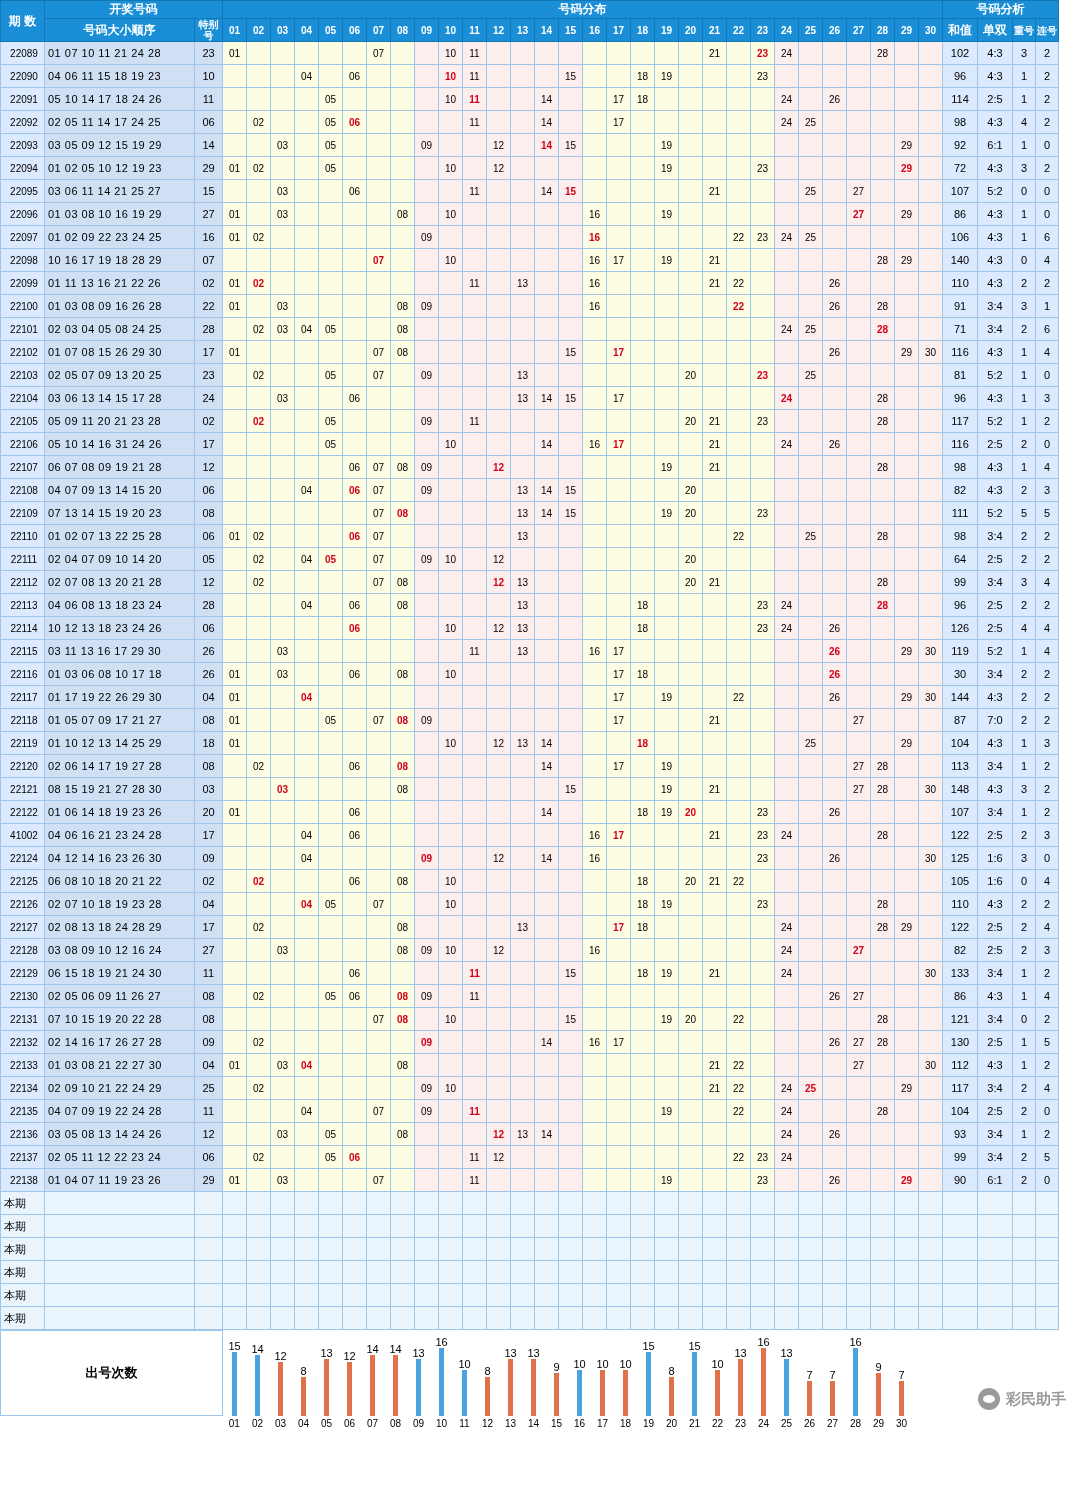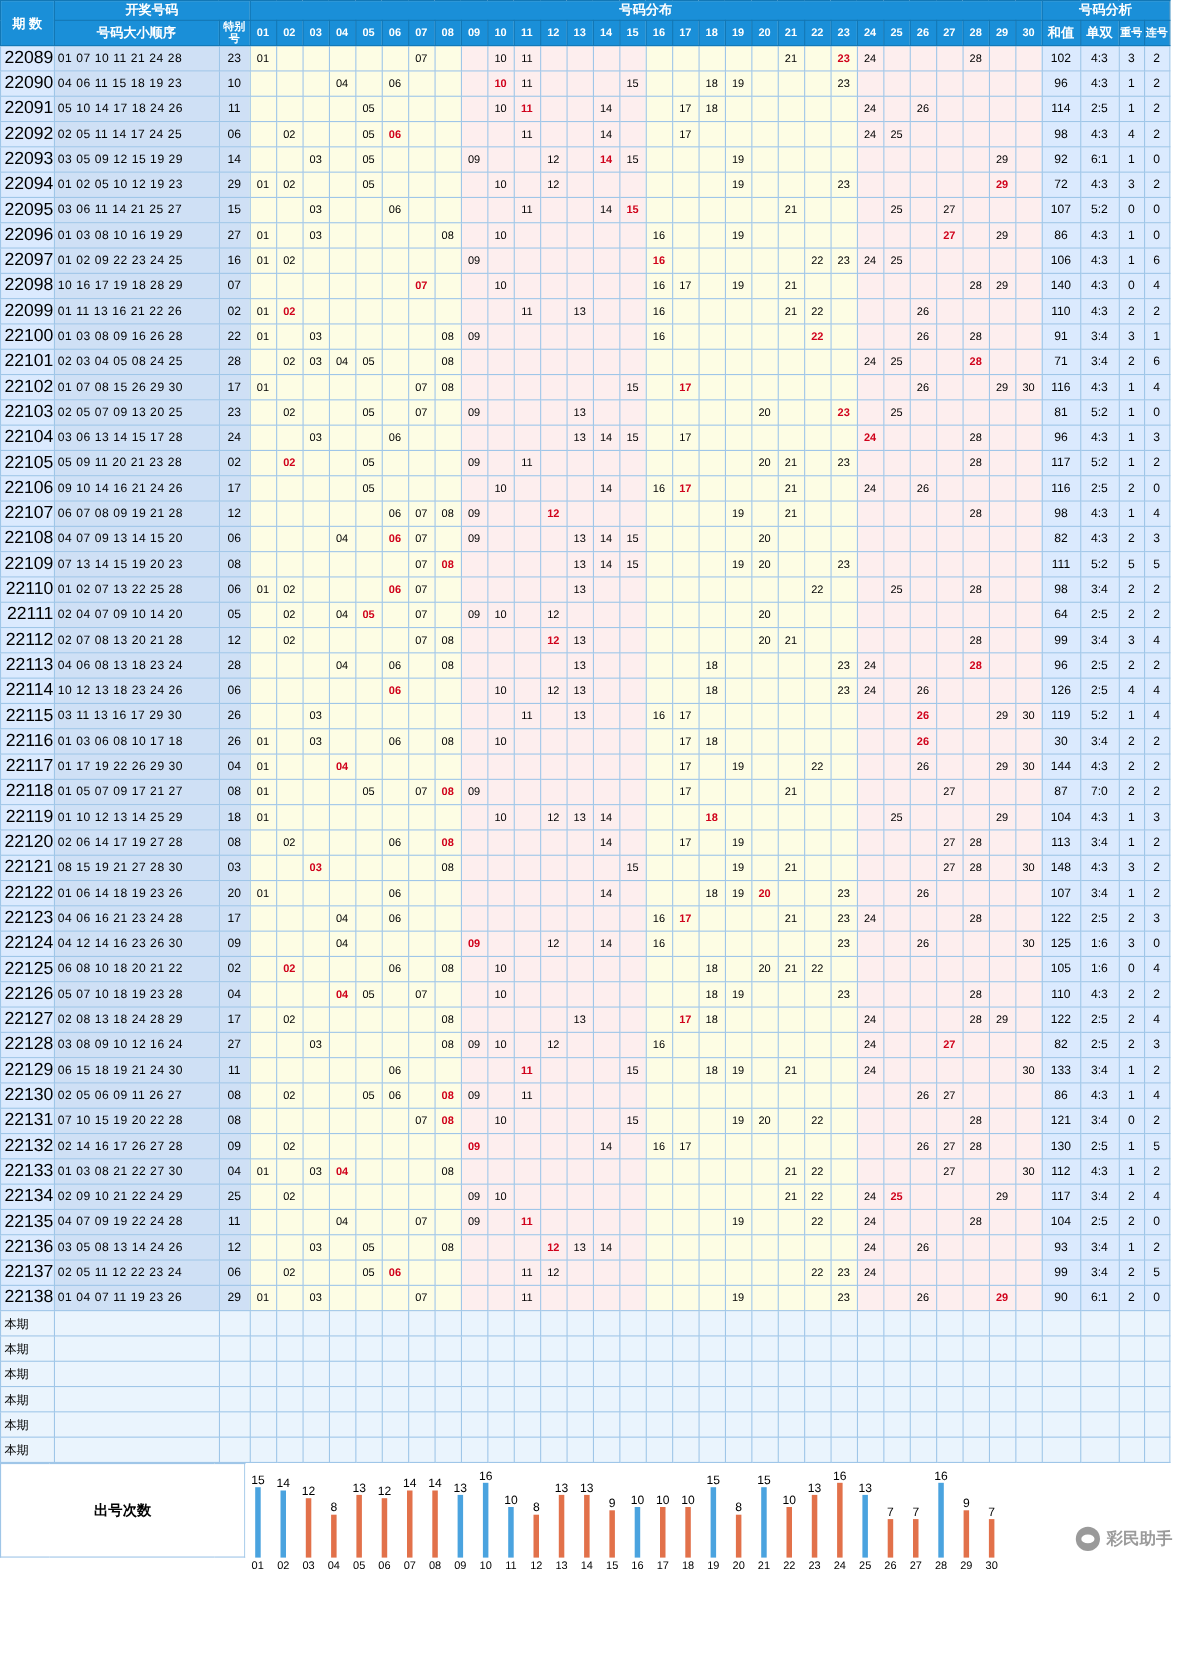--- a/index.html
+++ b/index.html
@@ -2,21 +2,21 @@
 <html><head>
 <meta charset="utf-8">
 <style>
   html,body{margin:0;padding:0;background:#fff;}
   body{font-family:"Liberation Sans",sans-serif;font-size:11px;color:#000;}
   #wrap{width:1080px;height:1470px;position:relative;overflow:hidden;}
   table{border-collapse:collapse;table-layout:fixed;}
   td,th{border:1px solid #9fc6e8;text-align:center;vertical-align:middle;padding:0;font-weight:normal;}
   .hdr{background:#1a8fd8;color:#fff;font-size:12px;font-weight:bold;border:1px solid #1277b5;}
   .hdr-num{background:#1a8fd8;color:#fff;font-size:10px;font-weight:bold;border:1px solid #1277b5;}
-  .c-period{background:#dbeafe;color:#000;font-size:16px;text-align:right;padding-left:3px;}
+  .c-period{background:#dbeafe;color:#000;font-size:10px;text-align:center;padding-left:3px;}
   .c-balls{background:#cfe0f5;font-size:11px;letter-spacing:0.5px;text-align:left;padding-left:3px;}
   .c-special{background:#cfe0f5;font-size:11px;}
   .dist{font-size:10px;}
   .z-a{background:#fdfde4;}
   .z-b{background:#fdeeee;}
   .z-c{background:#fdfde4;}
   .z-d{background:#fdeeee;}
   .an{background:#dbeafe;font-size:11px;}
   .red{color:#d0021b;font-weight:bold;}
   .blk{color:#000;}
@@ -750,21 +750,21 @@
           <td class="dist z-d"><span class="blk">28</span></td>
           <td class="dist z-d"></td>
           <td class="dist z-d"></td>
           <td class="an">117</td>
           <td class="an">5:2</td>
           <td class="an">1</td>
           <td class="an">2</td>
         </tr>
         <tr class="row-h">
           <td class="c-period">22106</td>
-          <td class="c-balls">09 10 14 16 21 24 26</td>
+          <td class="c-balls">05 10 14 16 31 24 26</td>
           <td class="c-special">17</td>
           <td class="dist z-a"></td>
           <td class="dist z-a"></td>
           <td class="dist z-a"></td>
           <td class="dist z-a"></td>
           <td class="dist z-a"><span class="blk">05</span></td>
           <td class="dist z-a"></td>
           <td class="dist z-a"></td>
           <td class="dist z-a"></td>
           <td class="dist z-b"></td>
@@ -1412,21 +1412,21 @@
           <td class="dist z-d"></td>
           <td class="dist z-d"></td>
           <td class="dist z-d"></td>
           <td class="dist z-d"></td>
           <td class="an">107</td>
           <td class="an">3:4</td>
           <td class="an">1</td>
           <td class="an">2</td>
         </tr>
         <tr class="row-h">
-          <td class="c-period">22123</td>
+          <td class="c-period">41002</td>
           <td class="c-balls">04 06 16 21 23 24 28</td>
           <td class="c-special">17</td>
           <td class="dist z-a"></td>
           <td class="dist z-a"></td>
           <td class="dist z-a"></td>
           <td class="dist z-a"><span class="blk">04</span></td>
           <td class="dist z-a"></td>
           <td class="dist z-a"><span class="blk">06</span></td>
           <td class="dist z-a"></td>
           <td class="dist z-a"></td>
@@ -1530,21 +1530,21 @@
           <td class="dist z-d"></td>
           <td class="dist z-d"></td>
           <td class="dist z-d"></td>
           <td class="an">105</td>
           <td class="an">1:6</td>
           <td class="an">0</td>
           <td class="an">4</td>
         </tr>
         <tr class="row-h">
           <td class="c-period">22126</td>
-          <td class="c-balls">05 07 10 18 19 23 28</td>
+          <td class="c-balls">02 07 10 18 19 23 28</td>
           <td class="c-special">04</td>
           <td class="dist z-a"></td>
           <td class="dist z-a"></td>
           <td class="dist z-a"></td>
           <td class="dist z-a"><span class="red">04</span></td>
           <td class="dist z-a"><span class="blk">05</span></td>
           <td class="dist z-a"></td>
           <td class="dist z-a"><span class="blk">07</span></td>
           <td class="dist z-a"></td>
           <td class="dist z-b"></td>

